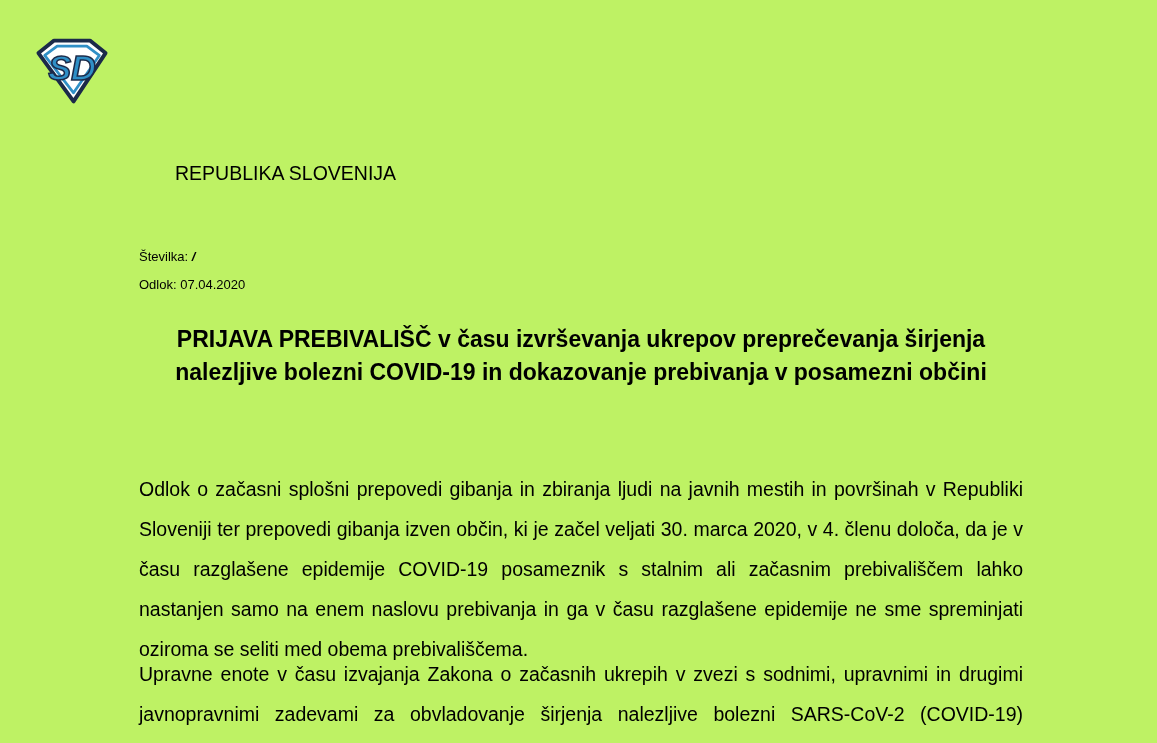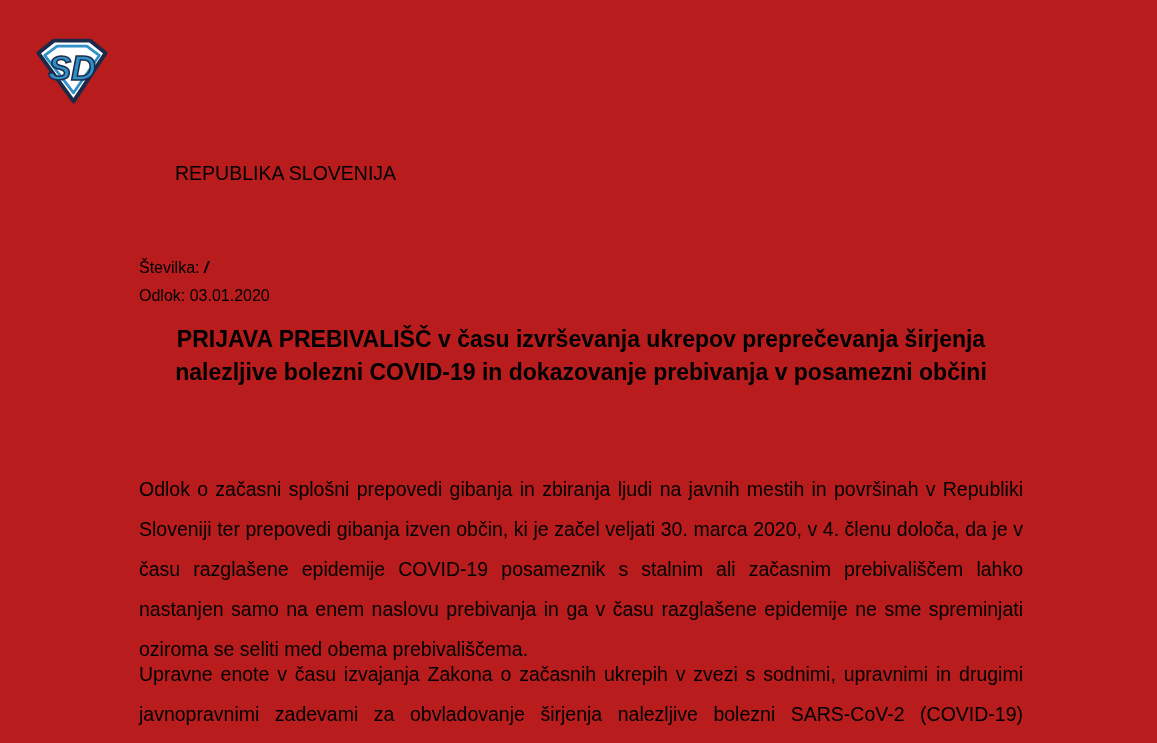--- a/index.html
+++ b/index.html
@@ -1,21 +1,21 @@
 <!DOCTYPE html>
 <html><head>
 <meta charset="utf-8">
 <style>
   * { margin: 0; padding: 0; box-sizing: border-box; }
   html, body { background: #ffffff; }
   .page {
     position: relative;
     width: 1157px;
     height: 743px;
-    background: #b91c1c;
+    background: #bef264;
     color: #000000;
     font-family: "Liberation Sans", sans-serif;
     overflow: hidden;
   }
   .logo-wrap {
     position: absolute;
     left: 33px;
     top: 36px;
     width: 78px;
     height: 70px;
@@ -26,22 +26,22 @@
     left: 139px;
     top: 159px;
     font-size: 19.5px;
     line-height: 28px;
     white-space: nowrap;
     margin-left: 36px;
   }
   .meta-block {
     position: absolute;
     left: 139px;
-    top: 254px;
-    font-size: 16px;
+    top: 243px;
+    font-size: 13px;
     line-height: 28px;
     white-space: nowrap;
   }
   .meta-line { display: block; }
   .meta-value-slash { font-weight: bold; font-style: italic; }
   .doc-title {
     position: absolute;
     left: 139px;
     top: 323px;
     width: 884px;
@@ -73,21 +73,21 @@
       <text x="50" y="56" font-size="44" font-weight="bold" font-style="italic" text-anchor="middle" font-family="Liberation Sans, sans-serif" stroke-width="2" fill="#2f8fc6" stroke="#1b2a49">SD</text>
     </svg>
   </div>
 
   <div class="header-block">
     <div>REPUBLIKA SLOVENIJA</div>
   </div>
 
   <div class="meta-block">
     <span class="meta-line"><span>Številka: </span><span class="meta-value-slash">/</span></span>
-    <span class="meta-line"><span>Odlok: </span><span>03.01.2020</span></span>
+    <span class="meta-line"><span>Odlok: </span><span>07.04.2020</span></span>
   </div>
 
   <div class="doc-title">PRIJAVA PREBIVALIŠČ v času izvrševanja ukrepov preprečevanja širjenja nalezljive bolezni COVID-19 in dokazovanje prebivanja v posamezni občini</div>
 
   <div class="para para-1">Odlok o začasni splošni prepovedi gibanja in zbiranja ljudi na javnih mestih in površinah v Republiki Sloveniji ter prepovedi gibanja izven občin, ki je začel veljati 30. marca 2020, v 4. členu določa, da je v času razglašene epidemije COVID-19 posameznik s stalnim ali začasnim prebivališčem lahko nastanjen samo na enem naslovu prebivanja in ga v času razglašene epidemije ne sme spreminjati oziroma se seliti med obema prebivališčema.</div>
   <div class="para para-2">Upravne enote v času izvajanja Zakona o začasnih ukrepih v zvezi s sodnimi, upravnimi in drugimi javnopravnimi zadevami za obvladovanje širjenja nalezljive bolezni SARS-CoV-2 (COVID-19) (ZZUSUDJZ), ki je pričel veljati 29. marca 2020, ne</div>
 
 </div>
 
 </body></html>

